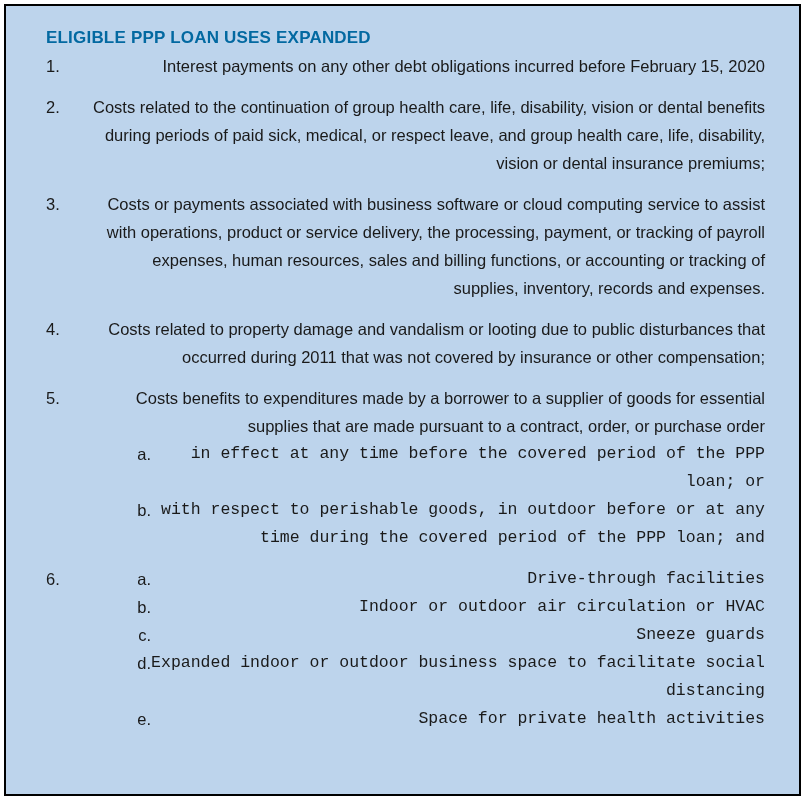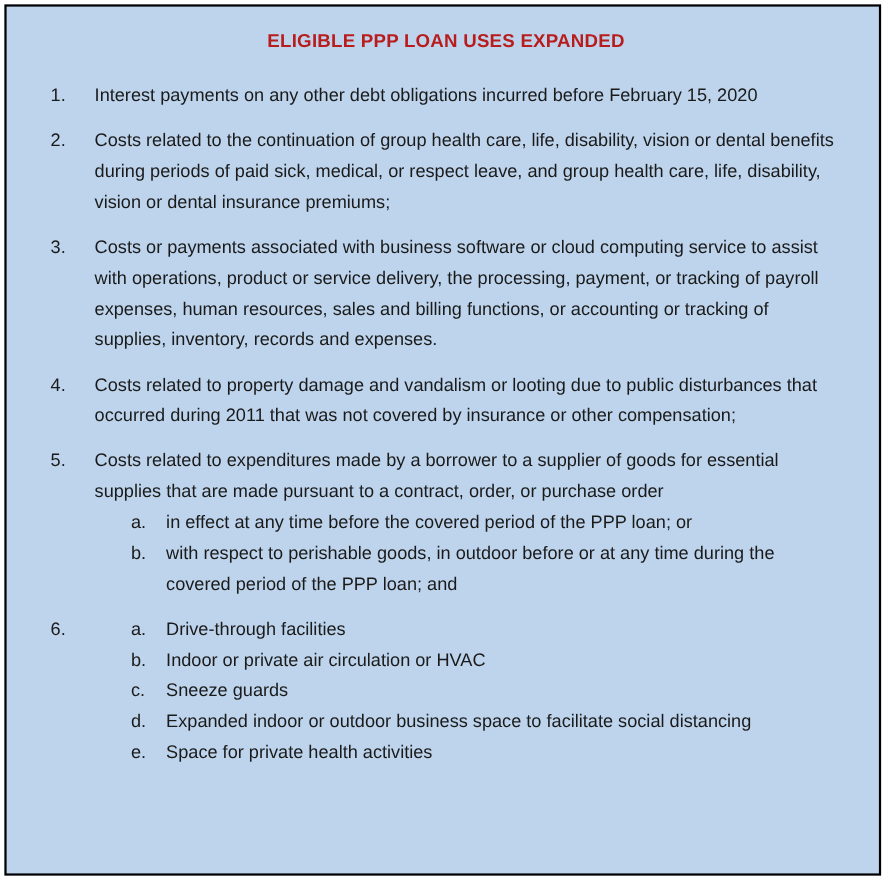--- a/index.html
+++ b/index.html
@@ -18,47 +18,46 @@
     position: absolute;
     top: 4px; left: 4px; right: 6px; bottom: 7px;
     background: #BDD4EC;
     border: 2px solid #000000;
     padding: 17px 34px 8px 40px;
     color: #1a1a1a;
     font-size: 16.5px;
     line-height: 28px;
   }
   .title {
-    text-align: center;
     font-weight: bold;
     font-size: 17px;
     letter-spacing: 0.2px;
-    color: #b91c1c;
-    margin-bottom: 21px;
+    color: #0369a1;
     line-height: 29px;
   }
   .item {
     display: flex;
     margin-bottom: 13px;
   }
   .item:last-child { margin-bottom: 0; }
   .num {
     flex: 0 0 40px;
   }
   .body {
     flex: 1;
+    text-align: right;
   }
   .subitem {
     display: flex;
     margin-left: 33px;
   }
   .sub-letter {
     flex: 0 0 32px;
   }
-  .sub-text { flex: 1; }
+  .sub-text { flex: 1; font-family: Liberation Mono, monospace; }
 </style>
 </head>
 <body>
 
 <div class="page">
   <div class="box">
 
     <div class="title">ELIGIBLE PPP LOAN USES EXPANDED</div>
 
     <div class="item">
@@ -85,42 +84,42 @@
     <div class="item">
       <span class="num">4.</span>
       <div class="body">
         <div class="text">Costs related to property damage and vandalism or looting due to public disturbances that occurred during 2011 that was not covered by insurance or other compensation;</div>
       </div>
     </div>
 
     <div class="item">
       <span class="num">5.</span>
       <div class="body">
-        <div class="text">Costs related to expenditures made by a borrower to a supplier of goods for essential supplies that are made pursuant to a contract, order, or purchase order</div>
+        <div class="text">Costs benefits to expenditures made by a borrower to a supplier of goods for essential supplies that are made pursuant to a contract, order, or purchase order</div>
         <div class="subitem">
           <span class="sub-letter">a.</span>
           <div class="sub-text">in effect at any time before the covered period of the PPP loan; or</div>
         </div>
         <div class="subitem">
           <span class="sub-letter">b.</span>
           <div class="sub-text">with respect to perishable goods, in outdoor before or at any time during the covered period of the PPP loan; and</div>
         </div>
       </div>
     </div>
 
     <div class="item">
       <span class="num">6.</span>
       <div class="body">
         <div class="subitem">
           <span class="sub-letter">a.</span>
           <div class="sub-text">Drive-through facilities</div>
         </div>
         <div class="subitem">
           <span class="sub-letter">b.</span>
-          <div class="sub-text">Indoor or private air circulation or HVAC</div>
+          <div class="sub-text">Indoor or outdoor air circulation or HVAC</div>
         </div>
         <div class="subitem">
           <span class="sub-letter">c.</span>
           <div class="sub-text">Sneeze guards</div>
         </div>
         <div class="subitem">
           <span class="sub-letter">d.</span>
           <div class="sub-text">Expanded indoor or outdoor business space to facilitate social distancing</div>
         </div>
         <div class="subitem">

